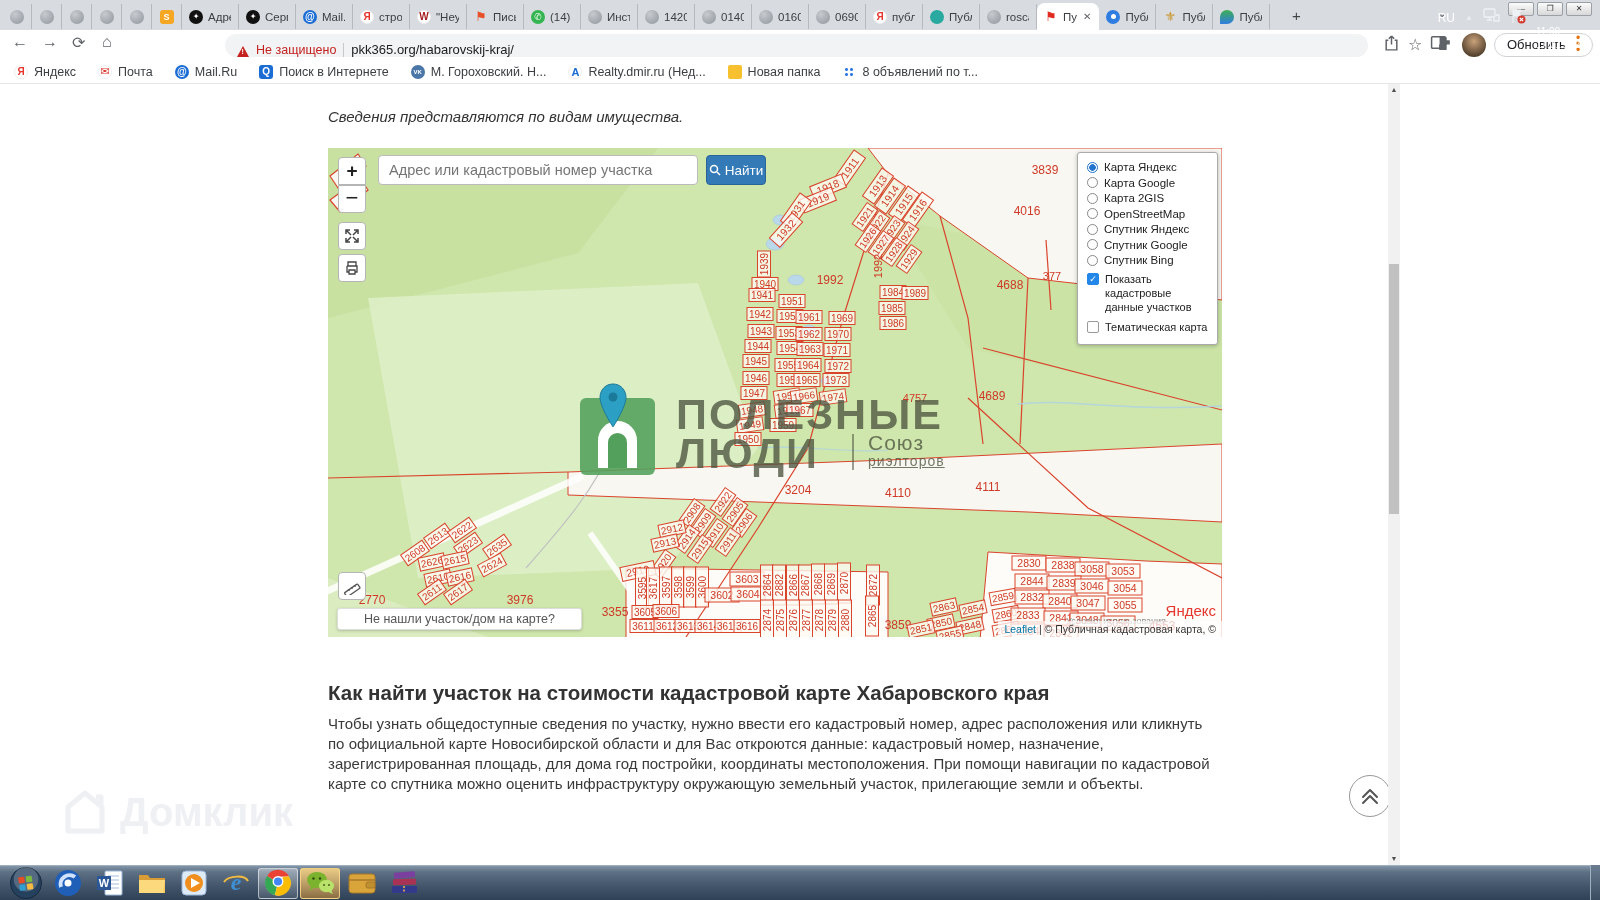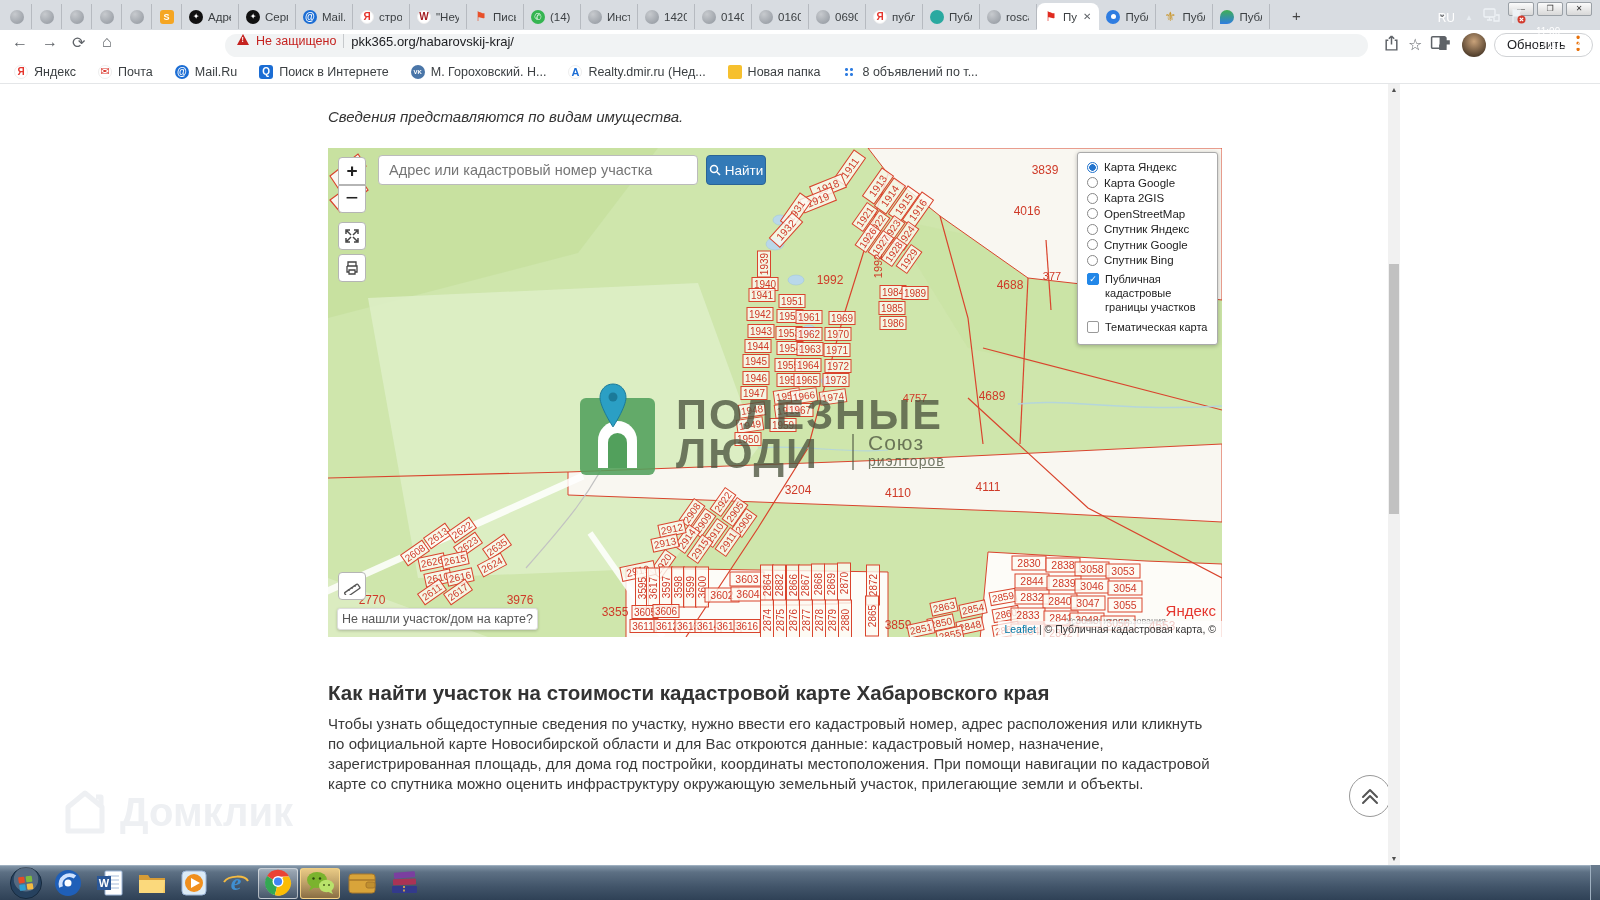--- a/index.html
+++ b/index.html
@@ -42,21 +42,21 @@
     background:radial-gradient(circle, #2f7de1 1.3px, transparent 1.6px) 0 0/5px 5px; }
   #newtab { position:absolute; top:7px; font-size:15px; color:#444; cursor:pointer; }
   #tabsearch { position:absolute; top:8px; font-size:10px; color:#555; cursor:pointer; }
   #winbtns { position:absolute; right:8px; top:2px; display:flex; gap:3px; }
   .wbtn { width:26px; height:14px; background:linear-gradient(#fbfbfb,#d8d8d8);
     border:1px solid #9aa0a6; border-radius:2px; font-size:8px; line-height:12px;
     text-align:center; color:#333; cursor:pointer; }
   #toolbar { position:absolute; left:0; top:30px; width:1600px; height:30px; background:#fff; }
   .navic { position:absolute; top:3px; font-size:16px; color:#5f6368; cursor:pointer; }
   #urlbar { position:absolute; left:225px; top:4px; width:1143px; height:23px;
-    background:#f1f3f4; border-radius:12px; display:flex; align-items:flex-start;
+    background:#f1f3f4; border-radius:12px; display:flex; align-items:flex-end;
     padding:0 12px; gap:7px; cursor:text; }
   .warn-tri { width:0; height:0; border-left:6px solid transparent; border-right:6px solid transparent;
     border-bottom:11px solid #c5221f; position:relative; }
   .warn-tri::after { content:"!"; position:absolute; left:-1.5px; top:2px; color:#fff;
     font-size:7px; font-weight:bold; }
   #secwarn { color:#c5221f; font-size:12.5px; }
   .udiv { width:1px; height:14px; background:#c6c9cc; }
   #urltext { color:#202124; font-size:13px; }
   .tbricon { position:absolute; top:5px; color:#5f6368; cursor:pointer; }
   #avatar { position:absolute; left:1462px; top:3px; width:24px; height:24px; border-radius:50%;
@@ -104,21 +104,21 @@
   #layers { position:absolute; right:4px; top:4px; width:141px; background:#fff;
     border:1px solid #aaa; border-radius:3px; padding:8px 9px 9px; box-shadow:0 1px 4px rgba(0,0,0,.25); }
   .lrow { display:flex; align-items:center; gap:6px; margin-bottom:3.5px; font-size:11.5px; color:#222; cursor:pointer; }
   .radio { width:11px; height:11px; min-width:11px; border:1px solid #888; border-radius:50%; background:#fff; }
   .radio.sel { border-color:#2374cd; background:radial-gradient(circle, #2374cd 3px, #fff 3.6px); }
   .cbrow { display:flex; gap:6px; margin-top:7px; font-size:11px; color:#222; cursor:pointer; line-height:1.25; }
   .cb { width:12px; height:12px; min-width:12px; border:1px solid #999; border-radius:2px;
     background:#fff; font-size:9px; line-height:11px; text-align:center; color:#fff; }
   .cb.on { background:#2287e8; border-color:#2287e8; }
   #notfound { position:absolute; left:9px; top:460px; background:#fff; border:1px solid #ddd;
-    border-radius:3px; padding:3px 4px; font-size:12.5px; color:#555; box-shadow:0 1px 3px rgba(0,0,0,.2); }
+    border-radius:3px; padding:3px 26px; font-size:12.5px; color:#555; box-shadow:0 1px 3px rgba(0,0,0,.2); }
   #terms { position:absolute; right:56px; bottom:11px; font-size:9px; color:#8a8a8a; }
   #attrib { position:absolute; right:0; bottom:0; background:rgba(255,255,255,.72);
     padding:2px 6px; font-size:10.5px; color:#333; }
   #attrib a { color:#0078A8; text-decoration:none; }
   #ylogo { position:absolute; right:6px; bottom:18px; color:#e5352d; font-size:15px; }
   #mappin { position:absolute; left:270px; top:234px; }
   
   #heading { position:absolute; left:328px; top:597px; font-size:20.5px; font-weight:bold; color:#333; }
   .para { position:absolute; left:328px; width:893px; font-size:15px; color:#3a3a3a; line-height:20px; }
   #p1 { top:630px; }
@@ -1054,21 +1054,21 @@
         <div class="lrow">
           <span class="radio"></span>
           <span>Спутник Google</span>
         </div>
         <div class="lrow">
           <span class="radio"></span>
           <span>Спутник Bing</span>
         </div>
         <div class="cbrow">
           <span class="cb on">✓</span>
-          <span style="max-width:105px">Публичная кадастровые границы участков</span>
+          <span style="max-width:105px">Показать кадастровые данные участков</span>
         </div>
         <div class="cbrow">
           <span class="cb"></span>
           <span style="max-width:105px">Тематическая карта</span>
         </div>
       </div>
 
     <div id="notfound">Не нашли участок/дом на карте?</div>
     <div id="terms">Условия использования</div>
     <div id="ylogo">Яндекс</div>

